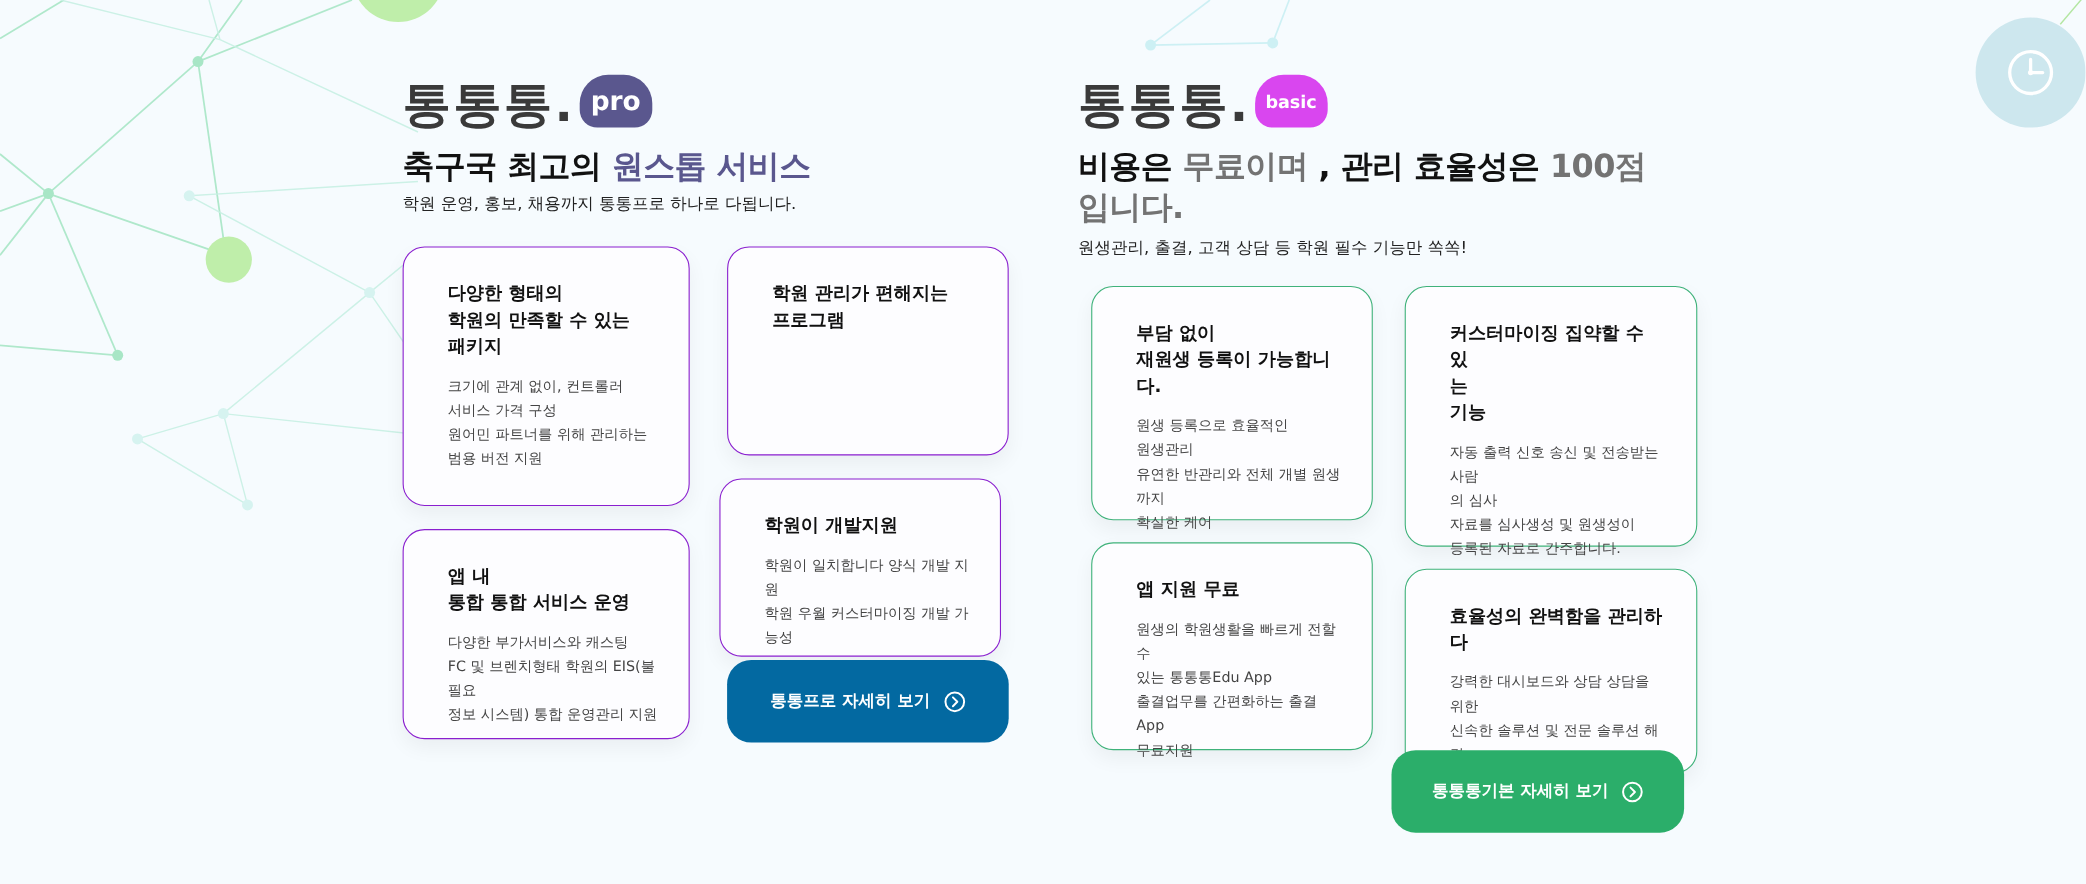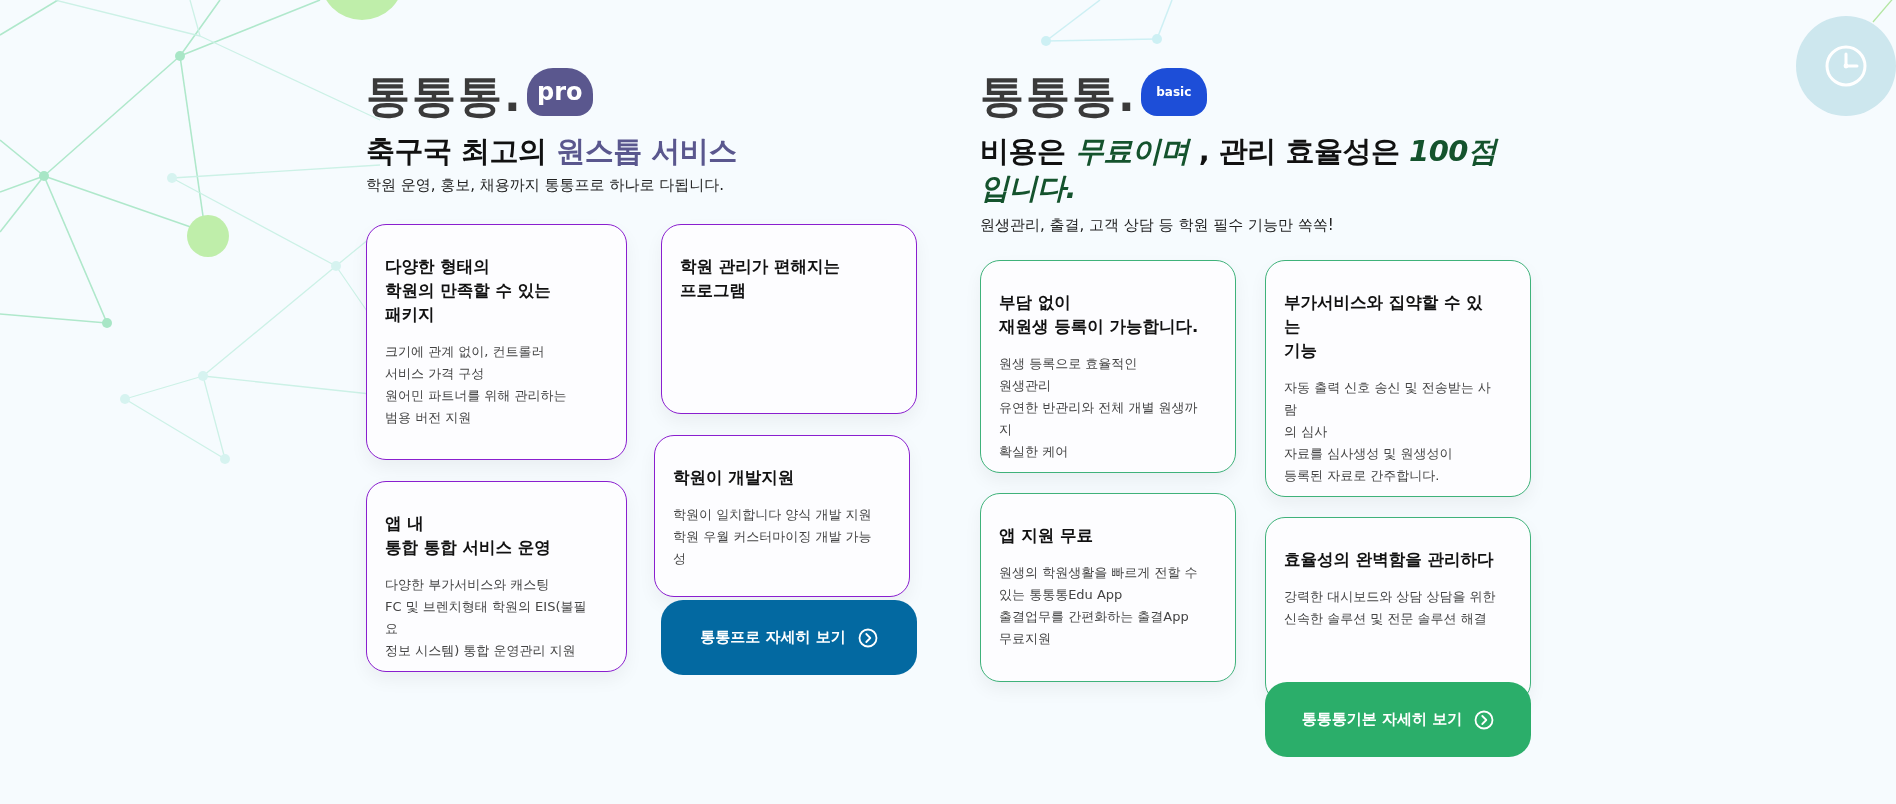--- a/index.html
+++ b/index.html
@@ -22,42 +22,42 @@
     font-family: "DejaVu Sans", sans-serif;
   }
   .logo-badge {
     margin-left: 4px; margin-bottom: 2px;
     height: 48px; padding: 0 12px;
     border-radius: 26px 26px 16px 16px;
     color: #fff; font-weight: bold; display: flex; align-items: center; justify-content: center;
     font-family: "DejaVu Sans", sans-serif;
   }
   .badge-pro { background: #5a578e; width: 66px; font-size: 24px; }
-  .badge-basic { background: #1d4ed8; width: 66px; font-size: 12px; }
+  .badge-basic { background: #d946ef; width: 66px; font-size: 16px; }
 
   .headline {
     position: absolute; left: 0; font-size: 29px; line-height: 37px; color: #111;
     font-family: "DejaVu Sans", sans-serif; letter-spacing: -0.5px;
   }
   .headline .hl-pro { color: #5a578e; font-weight: bold; }
-  .headline .hl-basic { color: #14532d; font-weight: bold; font-style: italic; }
+  .headline .hl-basic { color: #737373; font-weight: bold; }
   .col-pro .headline { top: 133px; width: 560px; }
   .col-basic .headline { top: 133px; width: 540px; }
 
   .subline { position: absolute; left: 0; font-size: 15px; color: #222; font-family: "DejaVu Sans", sans-serif; }
   .col-pro .subline { top: 176px; }
   .col-basic .subline { top: 216px; }
 
   .card {
     position: absolute; background: #fdfdff; border-radius: 20px;
-    padding: 30px 28px 20px 18px;
+    padding: 30px 28px 20px 40px;
     box-shadow: 0 8px 18px rgba(0,0,0,0.05);
   }
   .card-pro { border: 1.5px solid #8a1fcf; }
-  .card-basic { border: 1.5px solid #3fb27a; }
+  .card-basic { border: 1.5px solid #3fb27a; margin-left: 12px; }
   .card-title {
     font-size: 16.5px; font-weight: bold; line-height: 24px; color: #111; white-space: pre-line;
     font-family: "DejaVu Sans", sans-serif;
   }
   .card-desc {
     margin-top: 14px; font-size: 13px; line-height: 22px; color: #444; white-space: pre-line;
     font-family: "DejaVu Sans", sans-serif;
   }
 
   .cta {
@@ -184,21 +184,21 @@
 
   <div class="card card-basic" style="left:0; top:260px; width:256px; height:213px;">
     <div class="card-title">부담 없이
 재원생 등록이 가능합니다.</div>
     <div class="card-desc">원생 등록으로 효율적인
 원생관리
 유연한 반관리와 전체 개별 원생까지
 확실한 케어</div>
   </div>
   <div class="card card-basic" style="left:285px; top:260px; width:266px; height:237px;">
-    <div class="card-title">부가서비스와 집약할 수 있
+    <div class="card-title">커스터마이징 집약할 수 있
 는
 기능</div>
     <div class="card-desc">자동 출력 신호 송신 및 전송받는 사람
 의 심사
 자료를 심사생성 및 원생성이
 등록된 자료로 간주합니다.</div>
   </div>
   <div class="card card-basic" style="left:0; top:493px; width:256px; height:189px;">
     <div class="card-title">앱 지원 무료</div>
     <div class="card-desc">원생의 학원생활을 빠르게 전할 수

